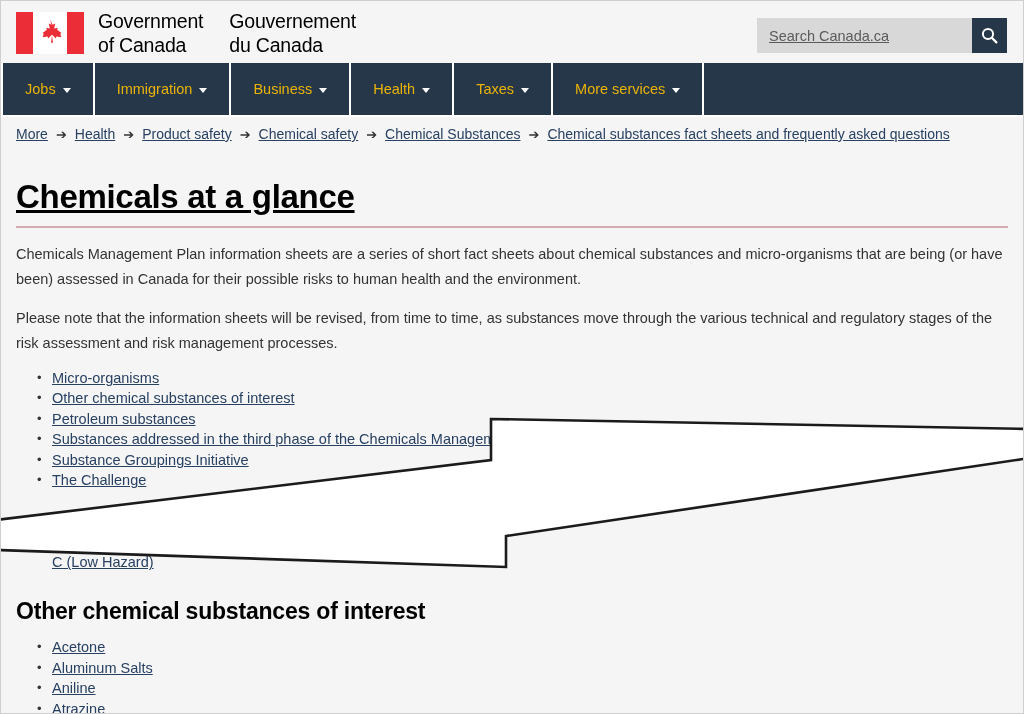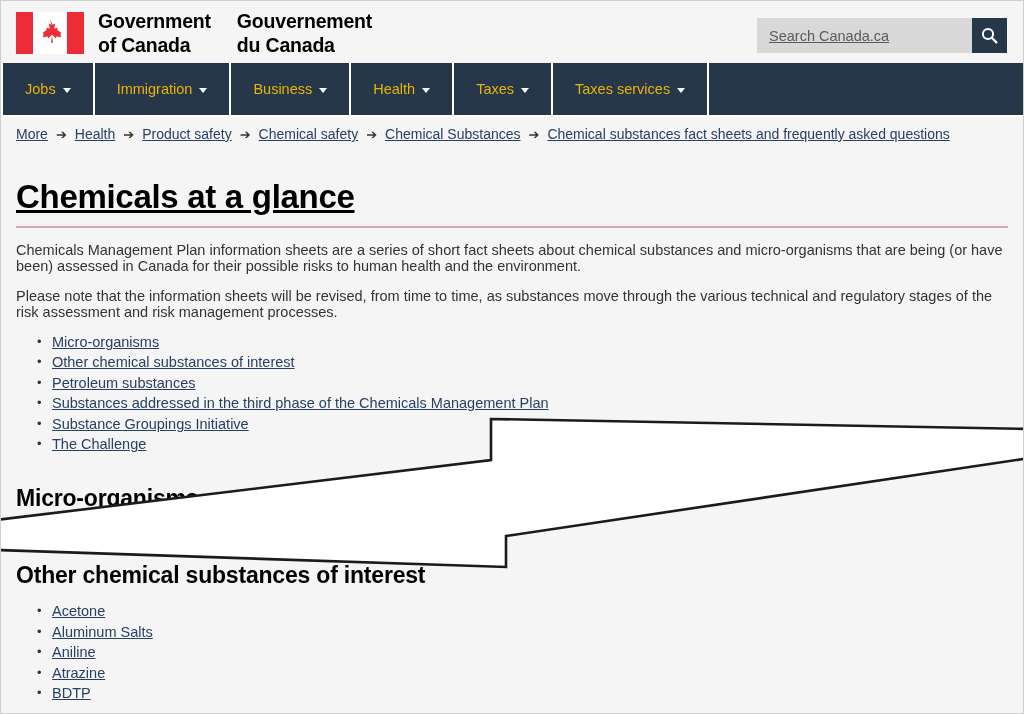--- a/index.html
+++ b/index.html
@@ -40,21 +40,21 @@
   .flag {
     width: 68px;
     height: 42px;
     display: block;
   }
   .wordmark {
     display: flex;
     gap: 26px;
     font-size: 19.5px;
     line-height: 24px;
-    font-weight: bold;
+    font-weight: normal;
     color: #000;
     letter-spacing: -0.2px;
   }
   .wordmark .wm-line { white-space: nowrap; }
   .wordmark .wm-block { }
 
   .search-wrap {
     position: absolute;
     right: 16px;
     top: 17px;
@@ -159,21 +159,21 @@
     letter-spacing: -0.3px;
     text-decoration: underline;
   }
   .title-rule {
     border: 0;
     border-top: 2px solid #d2aab0;
     margin: 10px 0 0 0;
   }
   p.body-text {
     font-size: 14.5px;
-    line-height: 16px;
+    line-height: 25px;
     color: #333333;
     margin: 14px 0 0 0;
     max-width: 995px;
   }
   ul.link-list {
     margin: 12px 0 0 0;
     padding-left: 36px;
     list-style: none;
   }
   ul.link-list li {
@@ -277,21 +277,21 @@
     </div>
     <div class="nav-item">
       <span>Health</span>
       <span class="caret"></span>
     </div>
     <div class="nav-item">
       <span>Taxes</span>
       <span class="caret"></span>
     </div>
     <div class="nav-item">
-      <span>Taxes services</span>
+      <span>More services</span>
       <span class="caret"></span>
     </div>
   </nav>
 
   <div class="breadcrumb">
     <a>More</a>
     <span class="bc-sep">➔</span>
     <a>Health</a>
     <span class="bc-sep">➔</span>
     <a>Product safety</a>

